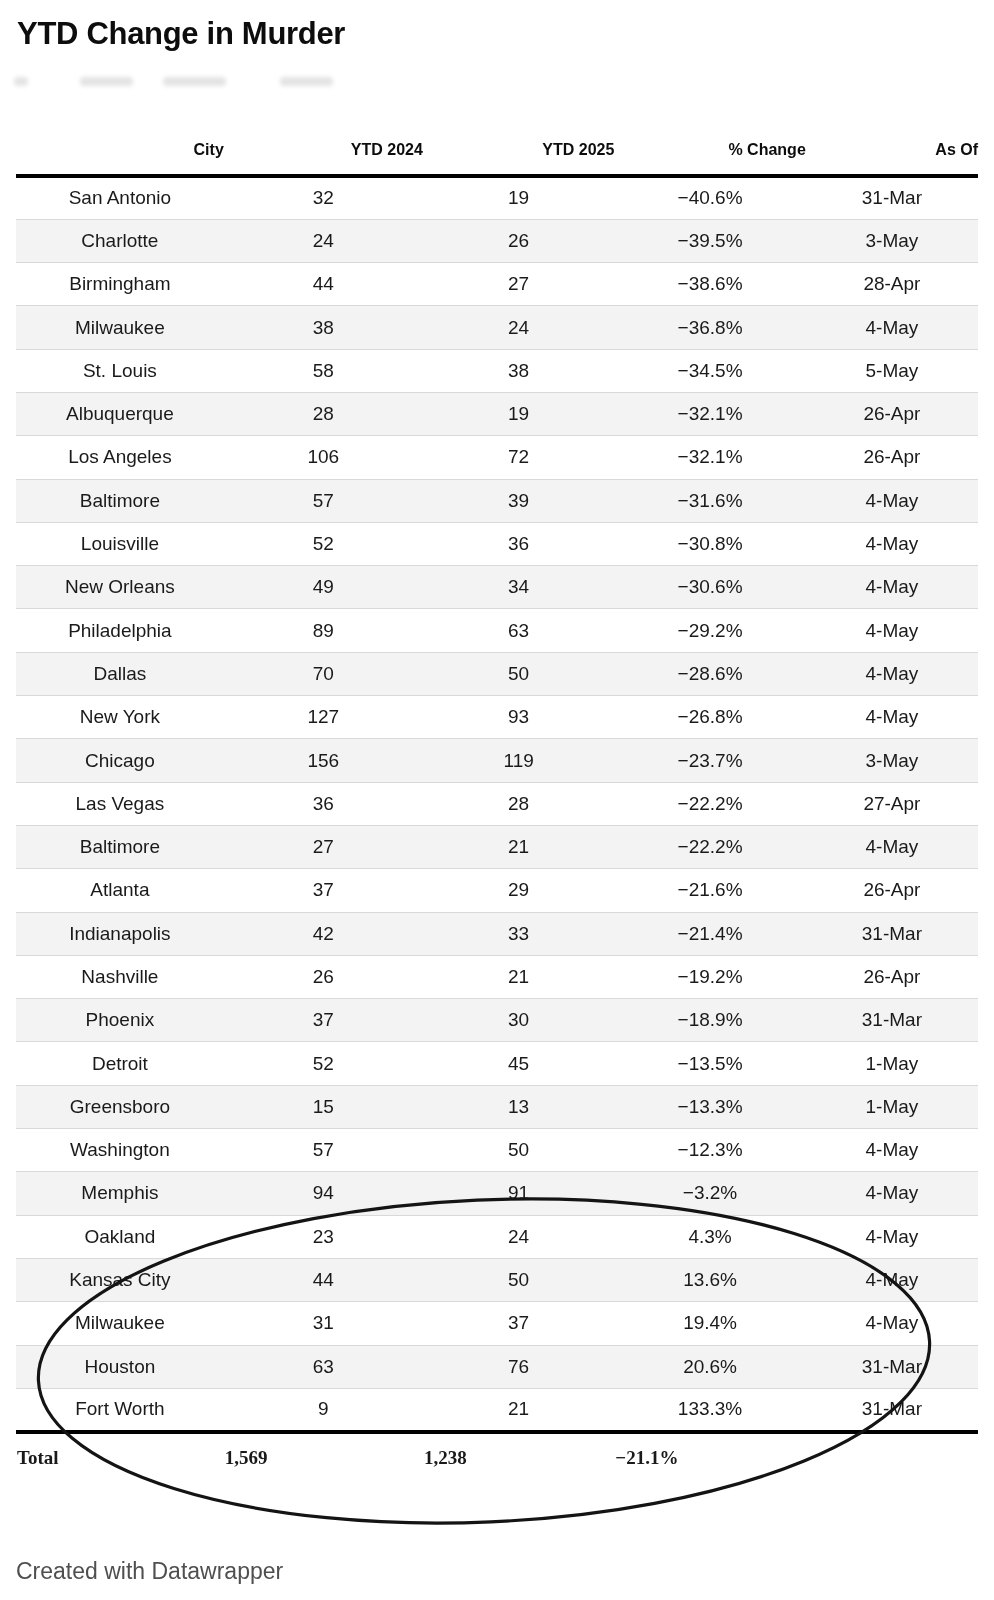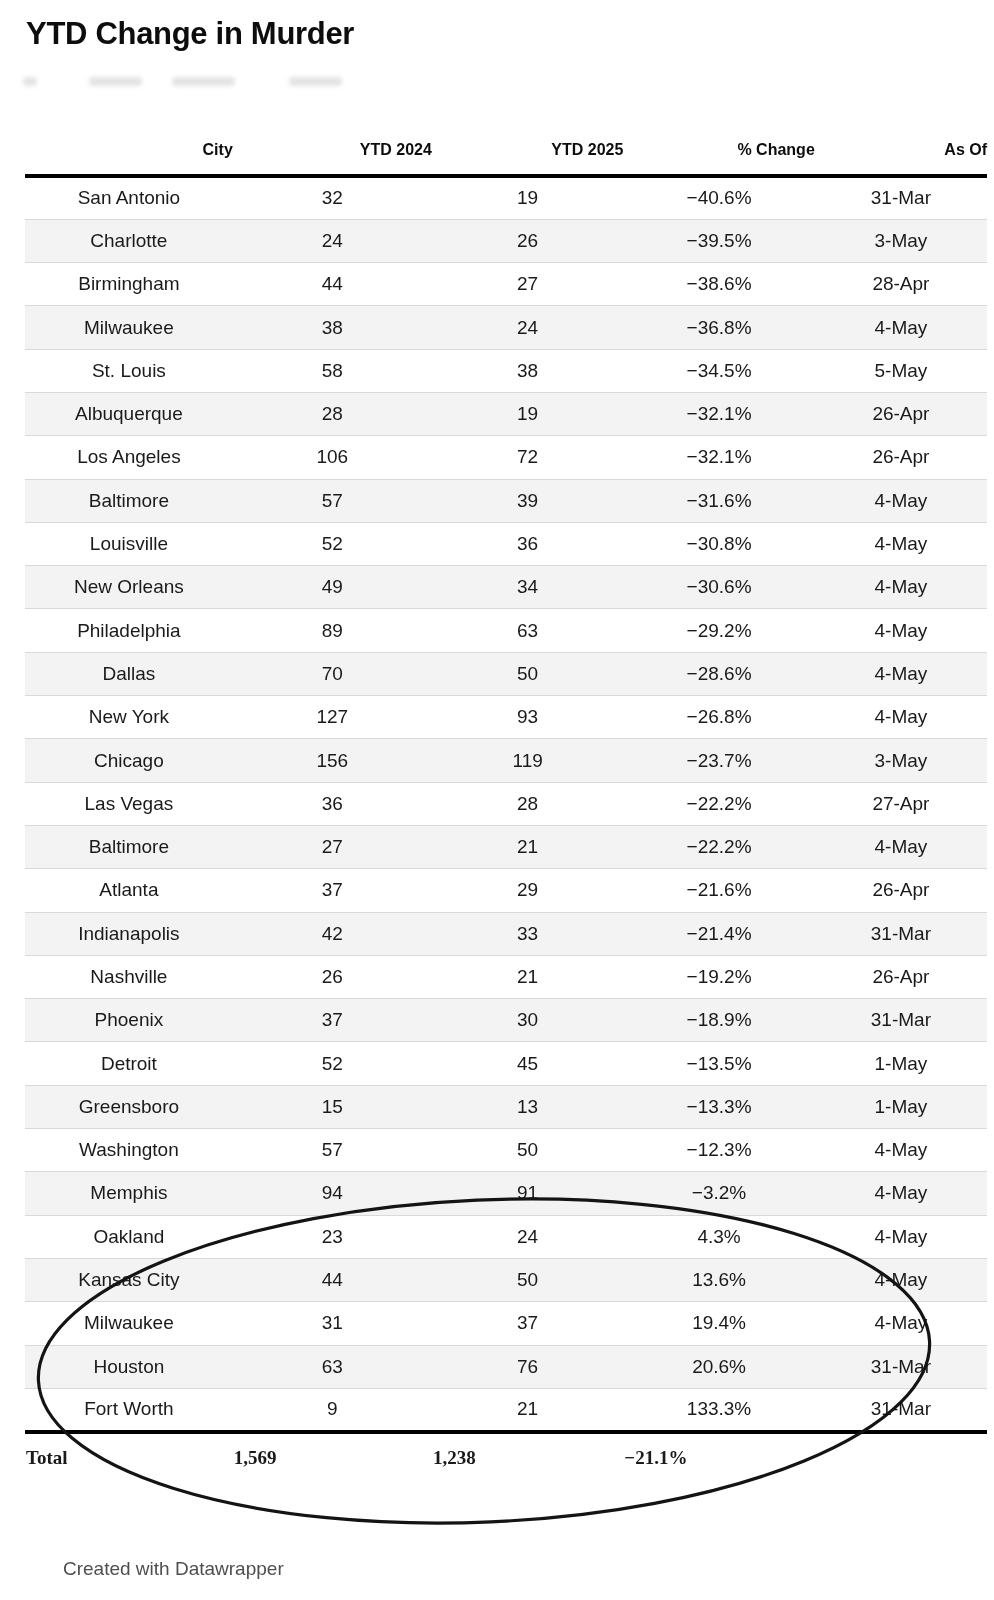--- a/index.html
+++ b/index.html
@@ -5,21 +5,21 @@
   * { box-sizing: border-box; }
   html, body {
     margin: 0; padding: 0;
     width: 994px; height: 1600px;
     background: #ffffff;
     font-family: "Liberation Sans", sans-serif;
     color: var(--text, #1a1a1a);
     overflow: hidden;
     position: relative;
   }
-  .page { position: relative; width: 994px; height: 1600px; padding-left: 9px; }
+  .page { position: relative; width: 994px; height: 1600px; }
 
   .chart-title {
     margin: 0; padding: 16px 0 0 17px;
     font-size: 31px; line-height: 36px;
     font-weight: 700; letter-spacing: -0.3px;
     color: var(--title_text, #0d0d0d);
   }
   .subtitle-redacted {
     position: relative; height: 16px; margin-top: 21px; width: 420px;
   }
@@ -69,23 +69,22 @@
     font-weight: 700;
     height: 50px;
     text-align: left;
     vertical-align: middle;
     font-family: Liberation Serif, serif;
   }
 
   .footer-credit {
     position: absolute;
     left: 16px; top: 1558px;
-    font-size: 19px;
+    font-size: 23px;
     color: var(--footer_text, #4f4f4f);
-    margin-left: 47px;
   }
 
   svg.annotation-layer {
     position: absolute; left: 0; top: 0;
     width: 994px; height: 1600px;
     pointer-events: none;
   }
   svg.annotation-layer ellipse {
     fill: none;
     stroke: var(--annotation, #141414);

